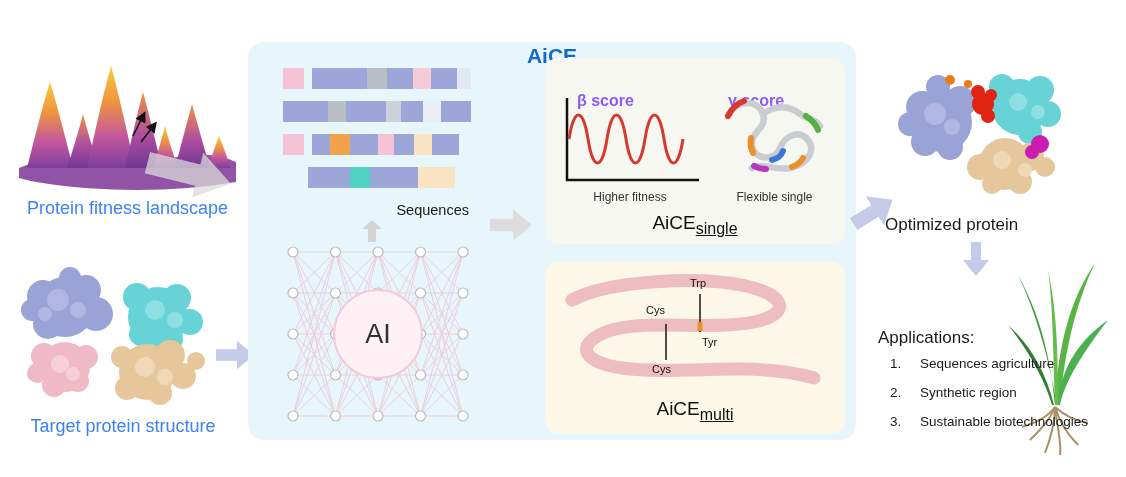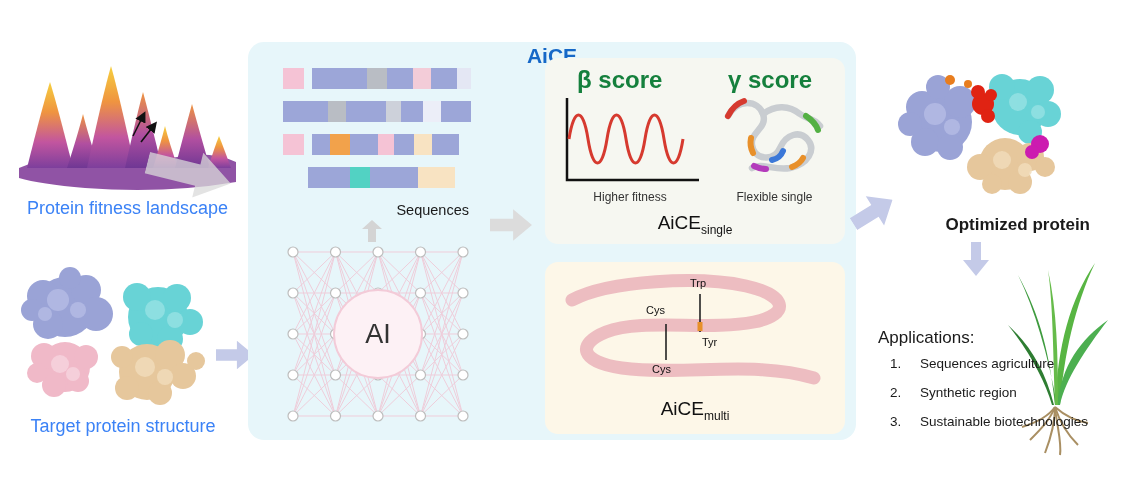--- a/index.html
+++ b/index.html
@@ -5,26 +5,26 @@
   html,body{margin:0;padding:0;background:#fff;}
   .canvas{position:relative;width:1126px;height:477px;background:#ffffff;overflow:hidden;
           font-family:"Liberation Sans",sans-serif;color:#1a1a1a;}
   .abs{position:absolute;}
   .lbl{font-size:18px;color:#3b82f6;}
   .panel{border-radius:16px;}
   .aice-title{font-size:21px;font-weight:700;color:#1668c7;text-align:center;}
   .seq-row{display:flex;height:21px;margin-bottom:12px;}
   .seq-seg{height:100%;}
   .small-cap{font-size:12px;color:#333;text-align:center;}
-  .score-title{font-size:24px;font-weight:600;color:#15803d;}
+  .score-title{font-size:16px;font-weight:600;color:#8b5cf6;margin-top:26px;}
   .panel-name{font-size:19px;color:#111;text-align:center;}
-  .panel-name sub{font-size:12px;}
+  .panel-name sub{font-size:16px;text-decoration:underline;}
   .residue{font-size:11px;color:#111;}
   .ai-label{font-size:27px;color:#333;text-align:center;}
-  .opt-label{font-size:17px;font-weight:700;text-align:right;}
+  .opt-label{font-size:17px;font-weight:400;text-align:left;}
   .apps-title{font-size:17px;font-weight:400;}
   .app-row{display:flex;font-size:13.5px;margin-bottom:14px;}
   .app-num{width:30px;flex:0 0 30px;}
 </style>
 </head>
 <body>
 
 <div class="canvas">
 
   <svg class="abs" style="left:15px;top:48px" width="225" height="150" viewBox="0 0 225 150">

